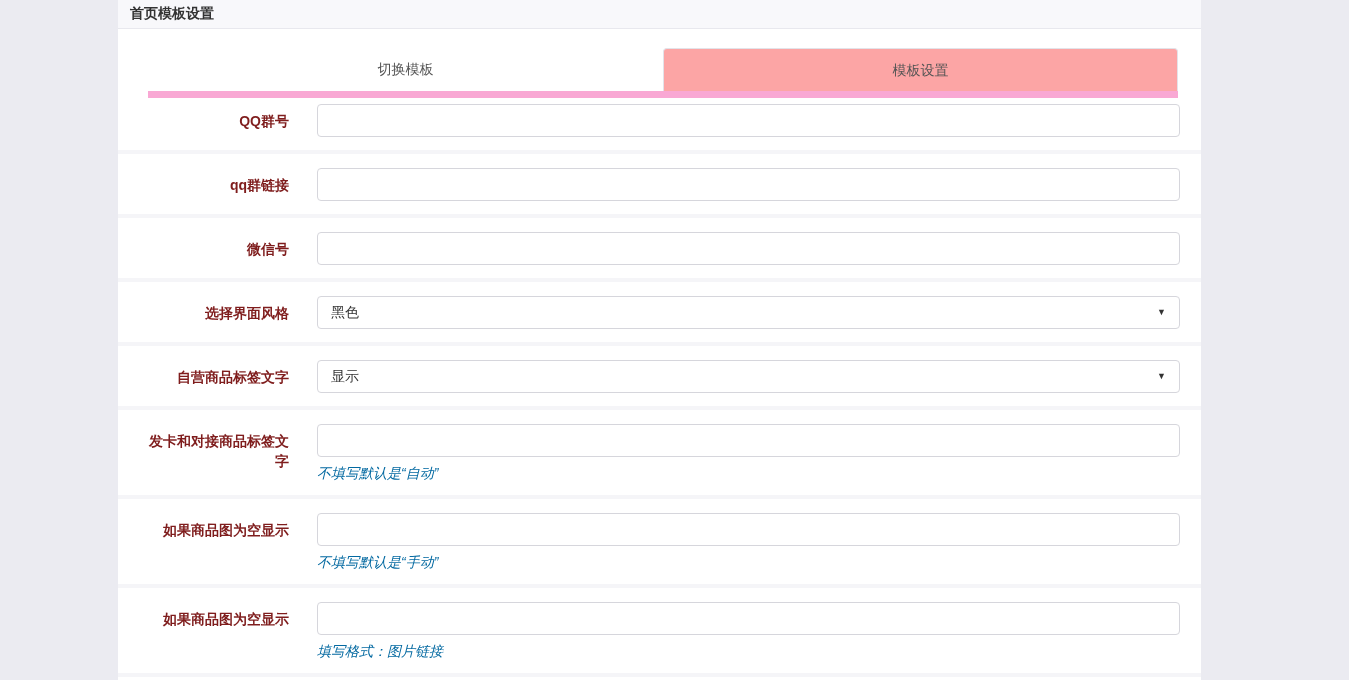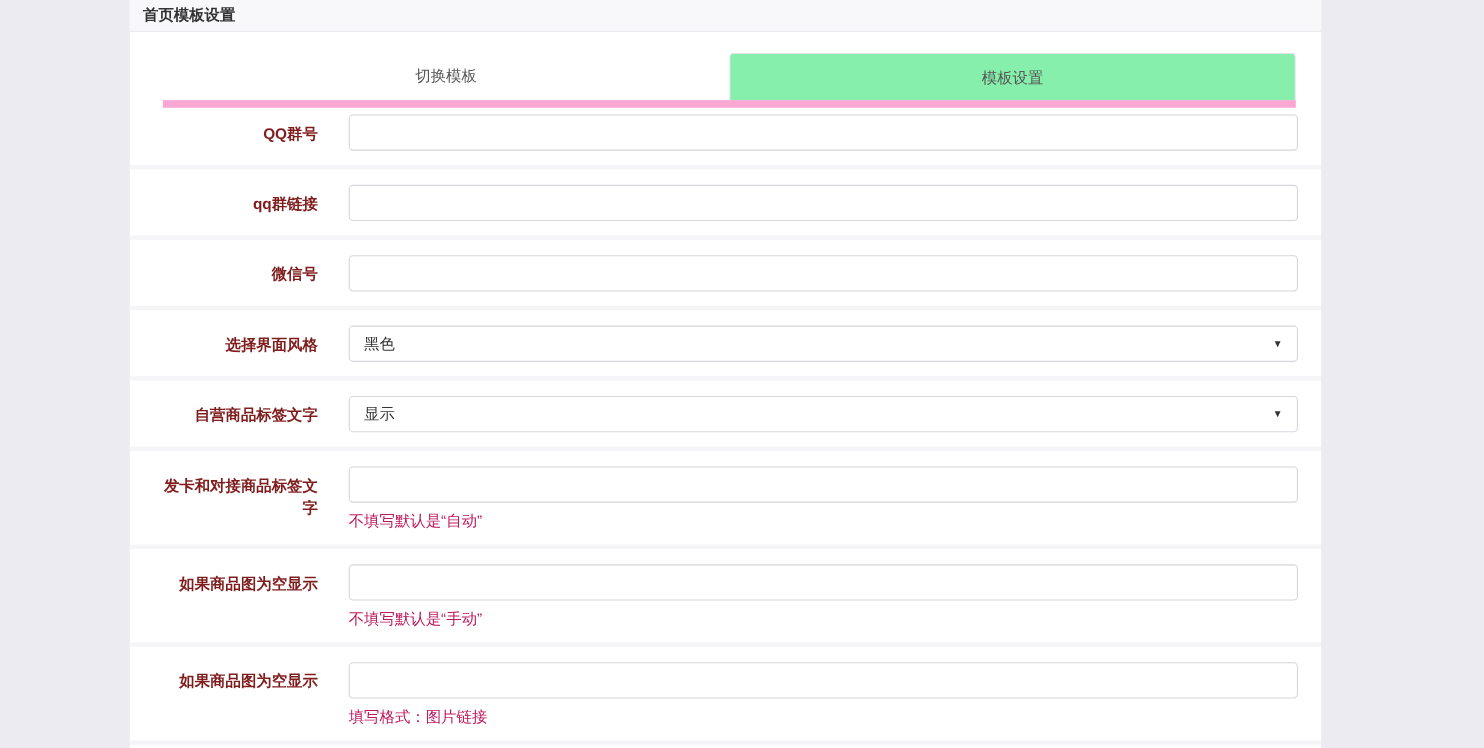--- a/index.html
+++ b/index.html
@@ -26,21 +26,21 @@
     margin: 19px 23px 0 30px;
     display: flex;
     border-bottom: 7px solid #f9a8d4;
   }
   .tab {
     width: 50%; height: 43px; line-height: 42px;
     text-align: center; color: #555; cursor: pointer;
     font-size: 14px;
   }
   .tab.active {
-    background: #86efac;
+    background: #fca5a5;
     border: 1px solid #e3e3e9;
     border-bottom: none;
     border-radius: 4px 4px 0 0;
   }
   .form-row {
     display: flex; align-items: flex-start;
     padding: 14px 0 13px;
     border-bottom: 4px solid #f5f5f8;
   }
   .form-row:first-of-type { padding-top: 6px; }
@@ -61,21 +61,21 @@
   }
   .select-box {
     display: flex; align-items: center; justify-content: space-between;
     width: 100%; height: 33px;
     border: 1px solid #d6d6dc; border-radius: 4px;
     background: #fff; padding: 0 13px;
     cursor: pointer;
   }
   .select-value { color: #333; }
   .select-arrow { font-size: 9px; color: #333; line-height: 1; }
-  .hint { margin-top: 7px; color: #be185d; font-size: 14px; line-height: 18px; }
+  .hint { margin-top: 7px; color: #0369a1; font-size: 14px; line-height: 18px; font-style: italic; }
 </style>
 </head>
 <body>
 
 <div class="panel">
 
   <div class="panel-header">
     <span>首页模板设置</span>
   </div>
 

